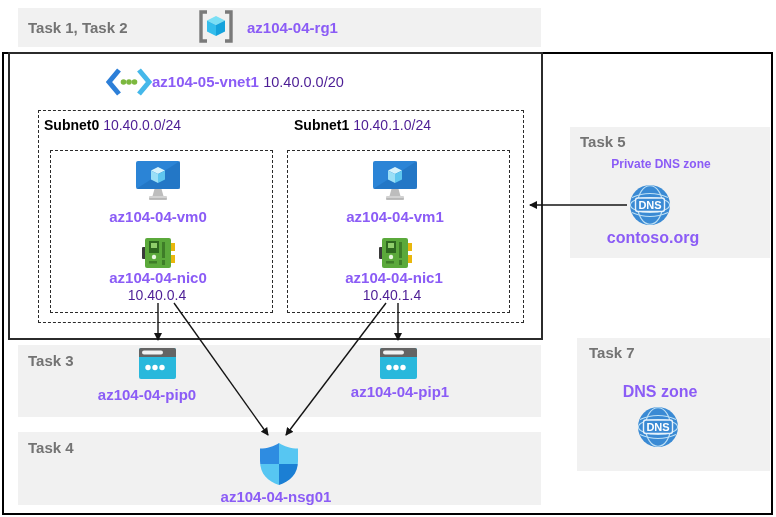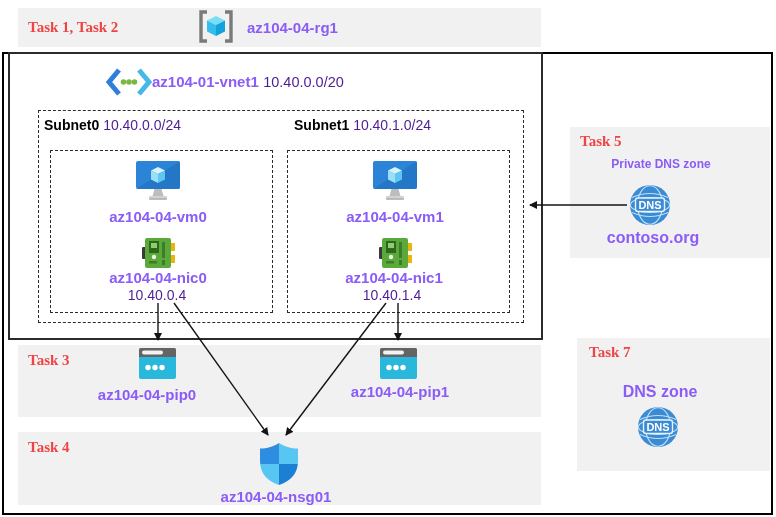--- a/index.html
+++ b/index.html
@@ -2,21 +2,21 @@
 <html><head>
 <meta charset="utf-8">
 <style>
   html,body{margin:0;padding:0;background:#fff;}
   #canvas{
     position:relative;width:776px;height:517px;overflow:hidden;background:#fff;
     font-family:"Liberation Sans",sans-serif;color:#000;
   }
   .abs{position:absolute;}
   .panel{position:absolute;background:#F1F1F1;}
-  .task-label{position:absolute;font-size:15px;font-weight:bold;color:#ef4444;white-space:nowrap;font-family:Liberation Serif, serif;}
+  .task-label{position:absolute;font-size:15px;font-weight:bold;color:#737373;white-space:nowrap;}
   .name{font-size:15px;font-weight:bold;color:#8b5cf6;white-space:nowrap;}
   .muted{font-size:14px;font-weight:normal;color:#4c1d95;}
   .ctr{transform:translateX(-50%);text-align:center;}
   #frame{position:absolute;left:2px;top:52px;width:771px;height:463px;border:2px solid #000;box-sizing:border-box;background:transparent;}
   #vnet-box{position:absolute;left:8px;top:52px;width:535px;height:288px;border:2px solid #2B2B2B;box-sizing:border-box;background:#fff;}
   .dashed{position:absolute;border:1.6px dashed #2B2B2B;box-sizing:border-box;background:transparent;}
   #subnets-dashed{left:38px;top:110px;width:486px;height:213px;}
   #subnet0-inner{left:50px;top:150px;width:223px;height:163px;}
   #subnet1-inner{left:287px;top:150px;width:223px;height:163px;}
   .sub-label{position:absolute;font-size:14px;font-weight:bold;white-space:nowrap;}
@@ -44,21 +44,21 @@
 
   <div id="vnet-box"></div>
   <svg class="icon" style="left:106px;top:67px;" width="46" height="30" viewBox="0 0 46 30">
     <polyline points="13,3 3,15 13,27" stroke="#2D7FD8" stroke-width="5" fill="none"></polyline>
     <polyline points="33,3 43,15 33,27" stroke="#45B8EA" stroke-width="5" fill="none"></polyline>
     <circle cx="17.5" cy="15" r="2.8" fill="#7CB83F"></circle>
     <circle cx="23" cy="15" r="2.8" fill="#7CB83F"></circle>
     <circle cx="28.5" cy="15" r="2.8" fill="#7CB83F"></circle>
   </svg>
   <div class="abs" style="left:152px;top:73px;white-space:nowrap;">
-    <span class="name">az104-01-vnet1</span>
+    <span class="name">az104-05-vnet1</span>
     <span class="muted" style="font-size:14.5px;">10.40.0.0/20</span>
   </div>
 
   <div class="dashed" id="subnets-dashed"></div>
 
   <div class="sub-label" style="left:44px;top:117px;">
     <span>Subnet0</span>
     <span class="muted">10.40.0.0/24</span>
   </div>
   <div class="dashed" id="subnet0-inner"></div>

